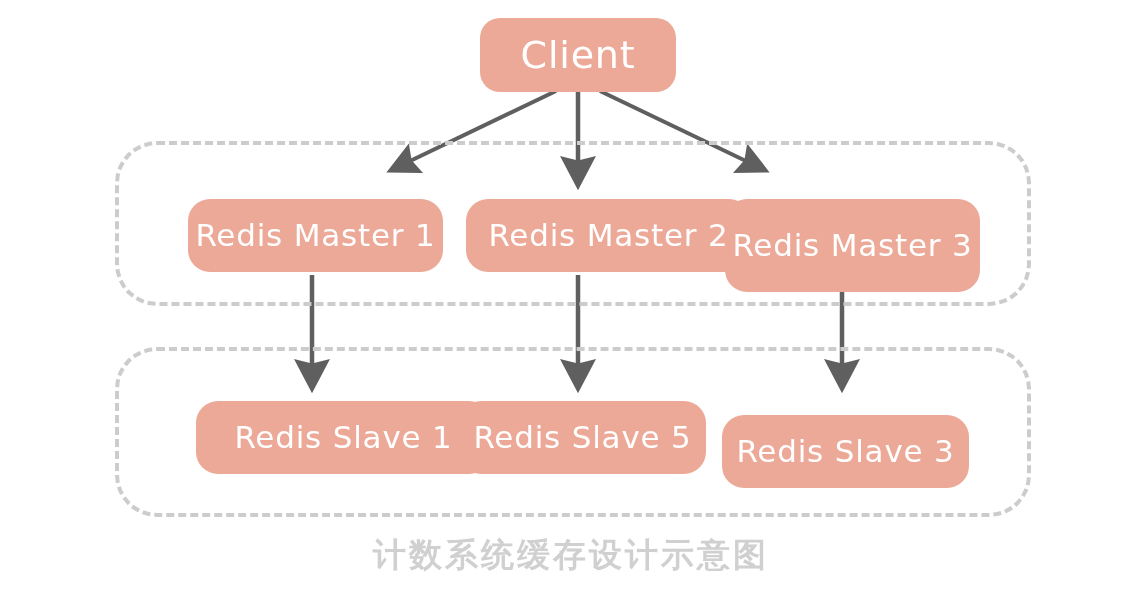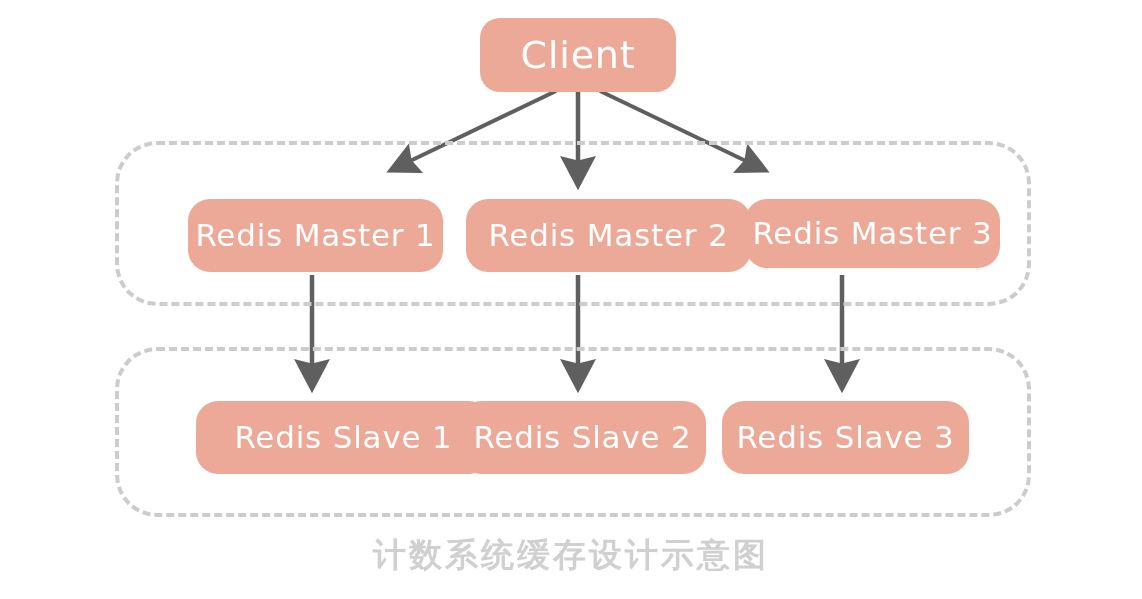--- a/index.html
+++ b/index.html
@@ -100,31 +100,31 @@
   </div>
 
   <div class="group-box" style="left:115px; top:141px; width:916px; height:165px;"></div>
 
   <div class="node" style="left:188px; top:199px; width:255px; height:73px;">
     <span>Redis Master 1</span>
   </div>
   <div class="node" style="left:457px; top:199px; width:285px; height:73px;margin-left:9px;">
     <span>Redis Master 2</span>
   </div>
-  <div class="node" style="left:745px; top:199px; width:255px; height:69px;">
+  <div class="node" style="left:725px; top:199px; width:255px; height:93px;">
     <span>Redis Master 3</span>
   </div>
 
   <div class="group-box" style="left:115px; top:347px; width:916px; height:170px;"></div>
 
   <div class="node" style="left:196px; top:401px; width:295px; height:73px;">
     <span>Redis Slave 1</span>
   </div>
   <div class="node" style="left:459px; top:401px; width:247px; height:73px;">
-    <span>Redis Slave 2</span>
+    <span>Redis Slave 5</span>
   </div>
-  <div class="node" style="left:722px; top:401px; width:247px; height:73px;">
+  <div class="node" style="left:722px; top:415px; width:247px; height:73px;">
     <span>Redis Slave 3</span>
   </div>
 
   <div class="caption">计数系统缓存设计示意图</div>
 
 </div>
 
 </body></html>

